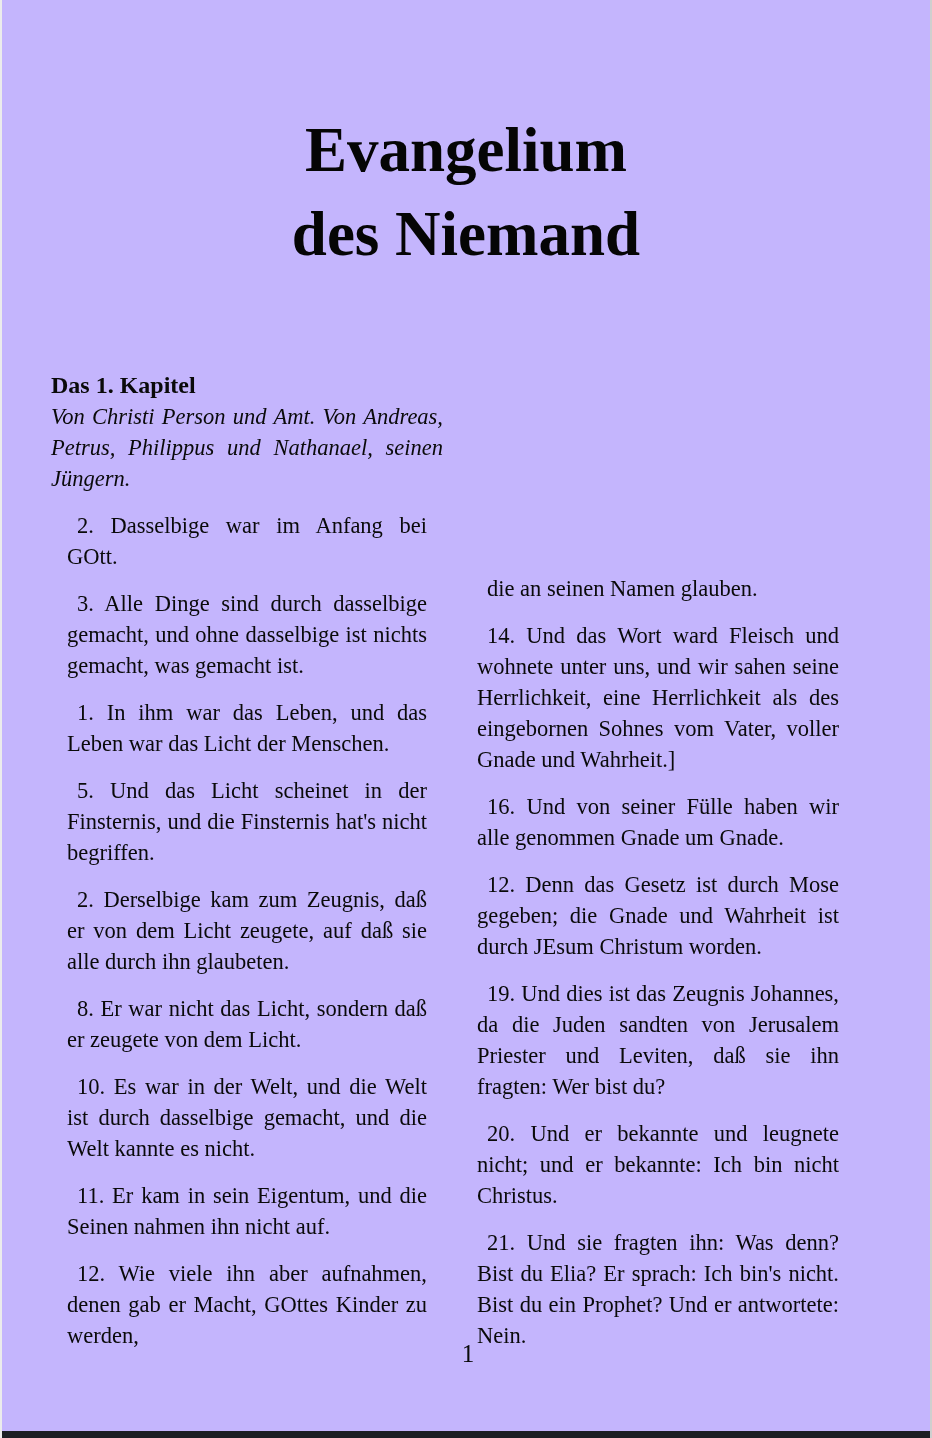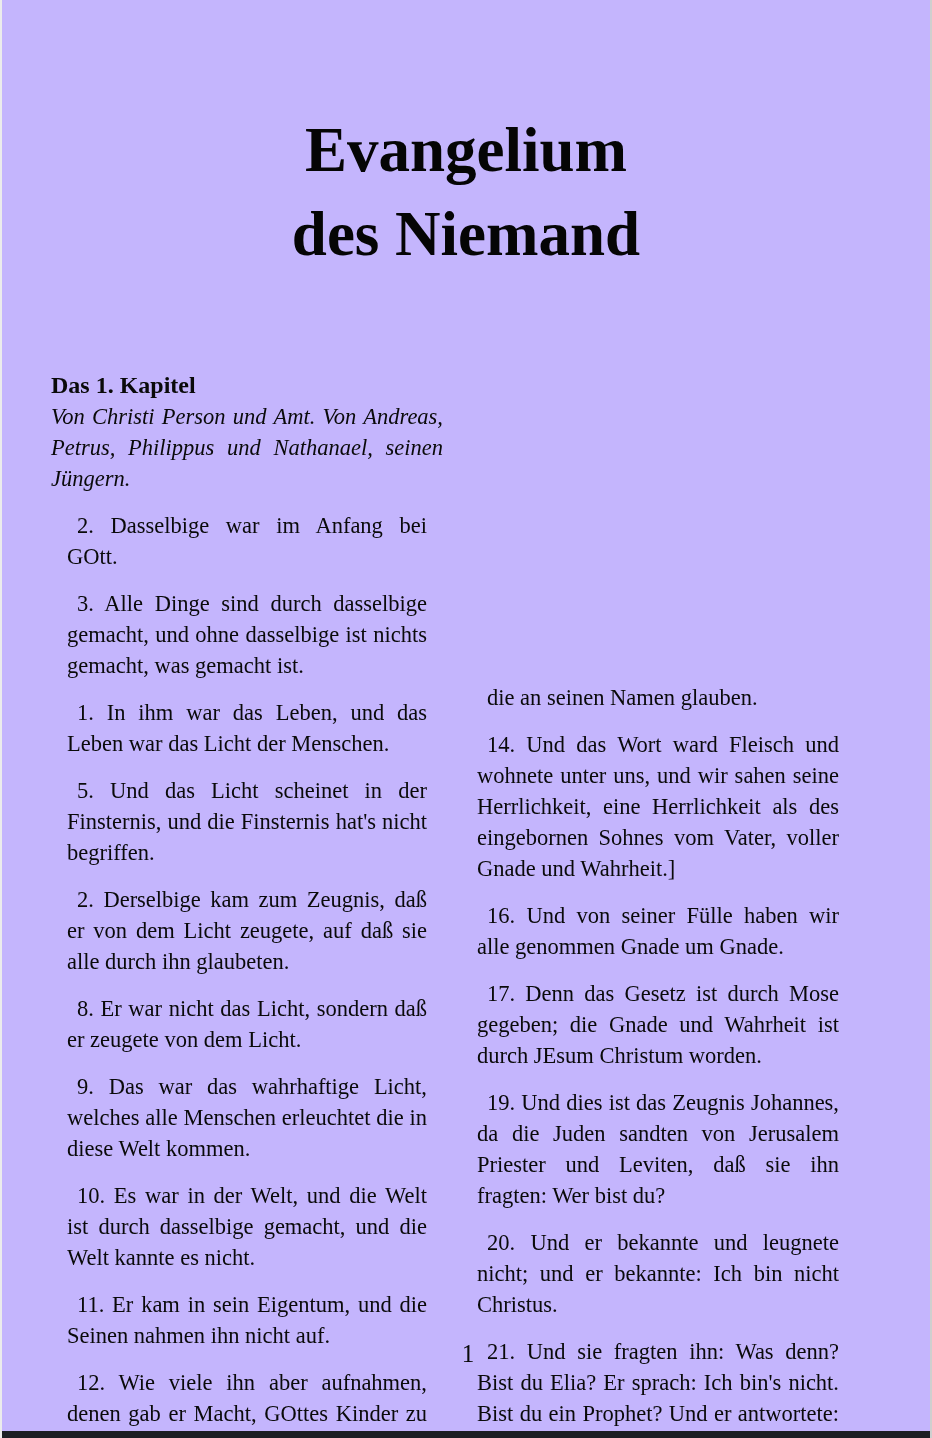--- a/index.html
+++ b/index.html
@@ -100,35 +100,34 @@
     <div class="col col-left">
       <h2 class="chapter-heading">Das 1. Kapitel</h2>
       <p class="chapter-summary">Von Christi Person und Amt. Von Andreas, Petrus, Philippus und Nathanael, seinen Jüngern.</p>
       <div>
           <p class="verse">2. Dasselbige war im Anfang bei GOtt.</p>
           <p class="verse">3. Alle Dinge sind durch dasselbige gemacht, und ohne dasselbige ist nichts gemacht, was gemacht ist.</p>
           <p class="verse">1. In ihm war das Leben, und das Leben war das Licht der Menschen.</p>
           <p class="verse">5. Und das Licht scheinet in der Finsternis, und die Finsternis hat's nicht begriffen.</p>
           <p class="verse">2. Derselbige kam zum Zeugnis, daß er von dem Licht zeugete, auf daß sie alle durch ihn glaubeten.</p>
           <p class="verse">8. Er war nicht das Licht, sondern daß er zeugete von dem Licht.</p>
-          <p class="verse">9. Das war das wahrhaftige Licht, welches alle Menschen erleuchtet die in diese Welt kommen.</p>
           <p class="verse">10. Es war in der Welt, und die Welt ist durch dasselbige gemacht, und die Welt kannte es nicht.</p>
           <p class="verse">11. Er kam in sein Eigentum, und die Seinen nahmen ihn nicht auf.</p>
           <p class="verse">12. Wie viele ihn aber aufnahmen, denen gab er Macht, GOttes Kinder zu werden,</p>
         </div>
     </div>
 
     <div class="divider"></div>
 
     <div class="col col-right">
       <div>
           <p class="verse">die an seinen Namen glauben.</p>
           <p class="verse">14. Und das Wort ward Fleisch und wohnete unter uns, und wir sahen seine Herrlichkeit, eine Herrlichkeit als des eingebornen Sohnes vom Vater, voller Gnade und Wahrheit.]</p>
           <p class="verse">16. Und von seiner Fülle haben wir alle genommen Gnade um Gnade.</p>
-          <p class="verse">17. Denn das Gesetz ist durch Mose gegeben; die Gnade und Wahrheit ist durch JEsum Christum worden.</p>
+          <p class="verse">12. Denn das Gesetz ist durch Mose gegeben; die Gnade und Wahrheit ist durch JEsum Christum worden.</p>
           <p class="verse">19. Und dies ist das Zeugnis Johannes, da die Juden sandten von Jerusalem Priester und Leviten, daß sie ihn fragten: Wer bist du?</p>
           <p class="verse">20. Und er bekannte und leugnete nicht; und er bekannte: Ich bin nicht Christus.</p>
           <p class="verse">21. Und sie fragten ihn: Was denn? Bist du Elia? Er sprach: Ich bin's nicht. Bist du ein Prophet? Und er antwortete: Nein.</p>
         </div>
     </div>
 
   </div>
 
   <div class="page-number">1</div>
 

